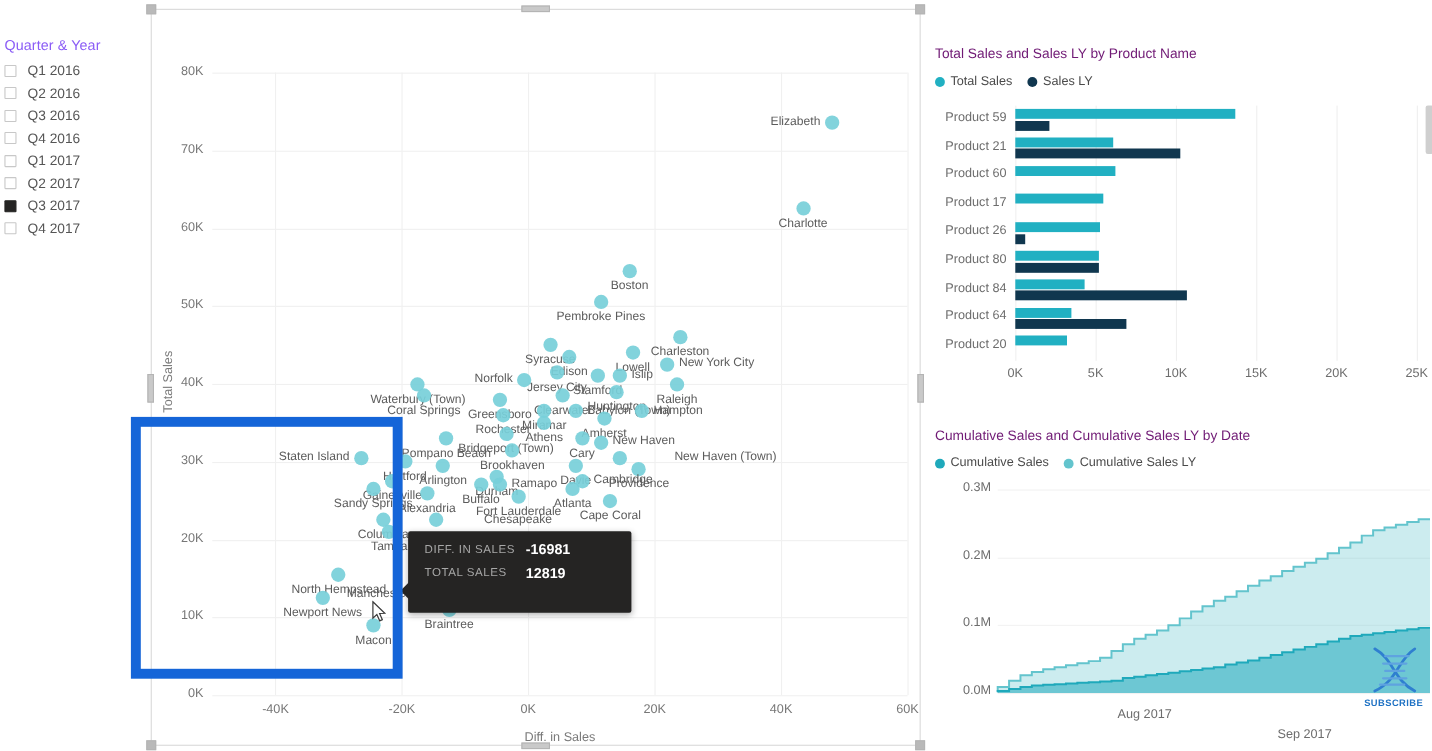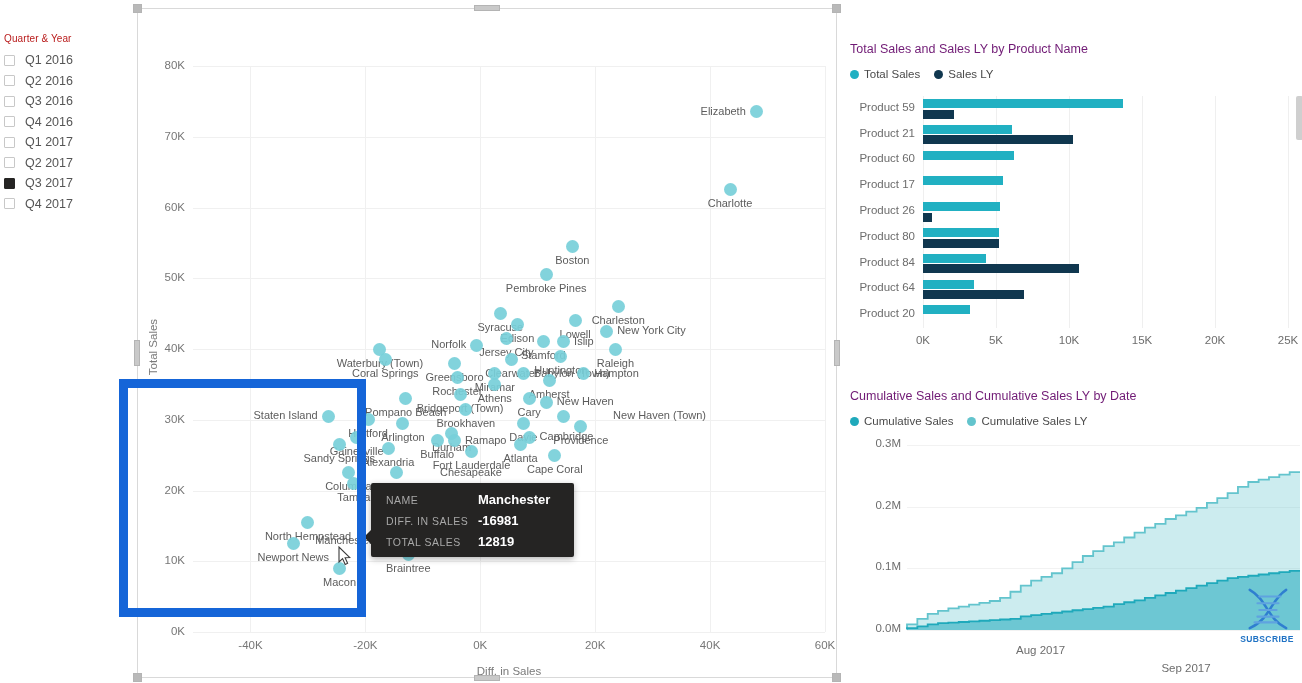--- a/index.html
+++ b/index.html
@@ -7,21 +7,21 @@
     width:1302px;height:683px;background:#ffffff;overflow:hidden;position:relative;
     font-family:"Liberation Sans", sans-serif;
     -webkit-font-smoothing:antialiased;
   }
   .abs{position:absolute;}
   .nosel{user-select:none;}
 
   
   #slicer{left:0px;top:33px;width:130px;}
   #slicer .slicer-title{
-    font-size:10px;color:#b91c1c;letter-spacing:.1px;margin:0 0 6px 4px;
+    font-size:13px;color:#8b5cf6;letter-spacing:.1px;margin:0 0 6px 4px;
   }
   .slicer-row{display:flex;align-items:center;height:20.5px;margin-left:4px;}
   .cbx{
     width:11px;height:11px;border:1px solid #c8c8c8;background:#fff;
     box-sizing:border-box;margin-right:10px;flex:none;border-radius:1px;
   }
   .cbx.checked{background:#252423;border-color:#252423;}
   .slicer-label{font-size:12.5px;color:#555555;white-space:nowrap;}
 
   
@@ -299,24 +299,20 @@
   <div class="grip corner" style="left:-4px;top:-4px;"></div>
   <div class="grip corner" style="right:-4px;top:-4px;"></div>
   <div class="grip corner" style="left:-4px;bottom:-4px;"></div>
   <div class="grip corner" style="right:-4px;bottom:-4px;"></div>
 </div>
 
 <div class="abs nosel" id="tooltip">
   <div class="tail"></div>
   <div style="padding-top:6px;">
     <div class="tt-row">
-      <span class="tt-k">NAME</span>
-      <span class="tt-v">Manchester</span>
-    </div>
-    <div class="tt-row">
       <span class="tt-k">DIFF. IN SALES</span>
       <span class="tt-v">-16981</span>
     </div>
     <div class="tt-row">
       <span class="tt-k">TOTAL SALES</span>
       <span class="tt-v">12819</span>
     </div>
   </div>
 </div>
 

